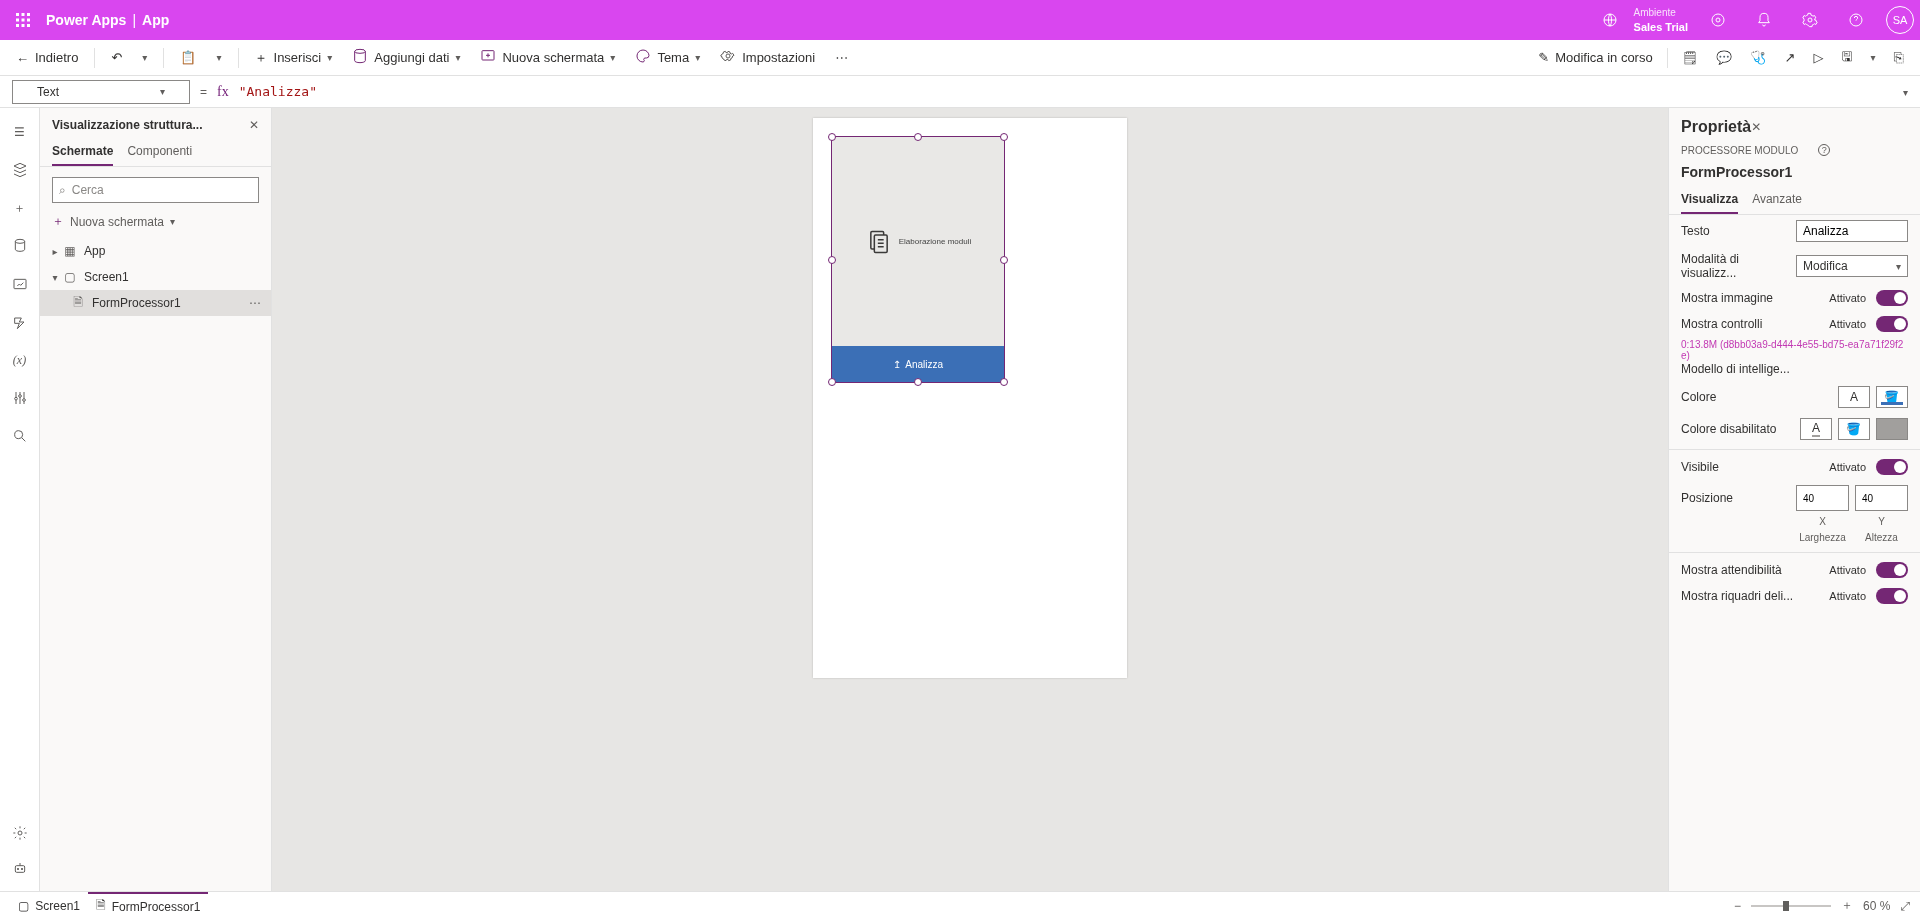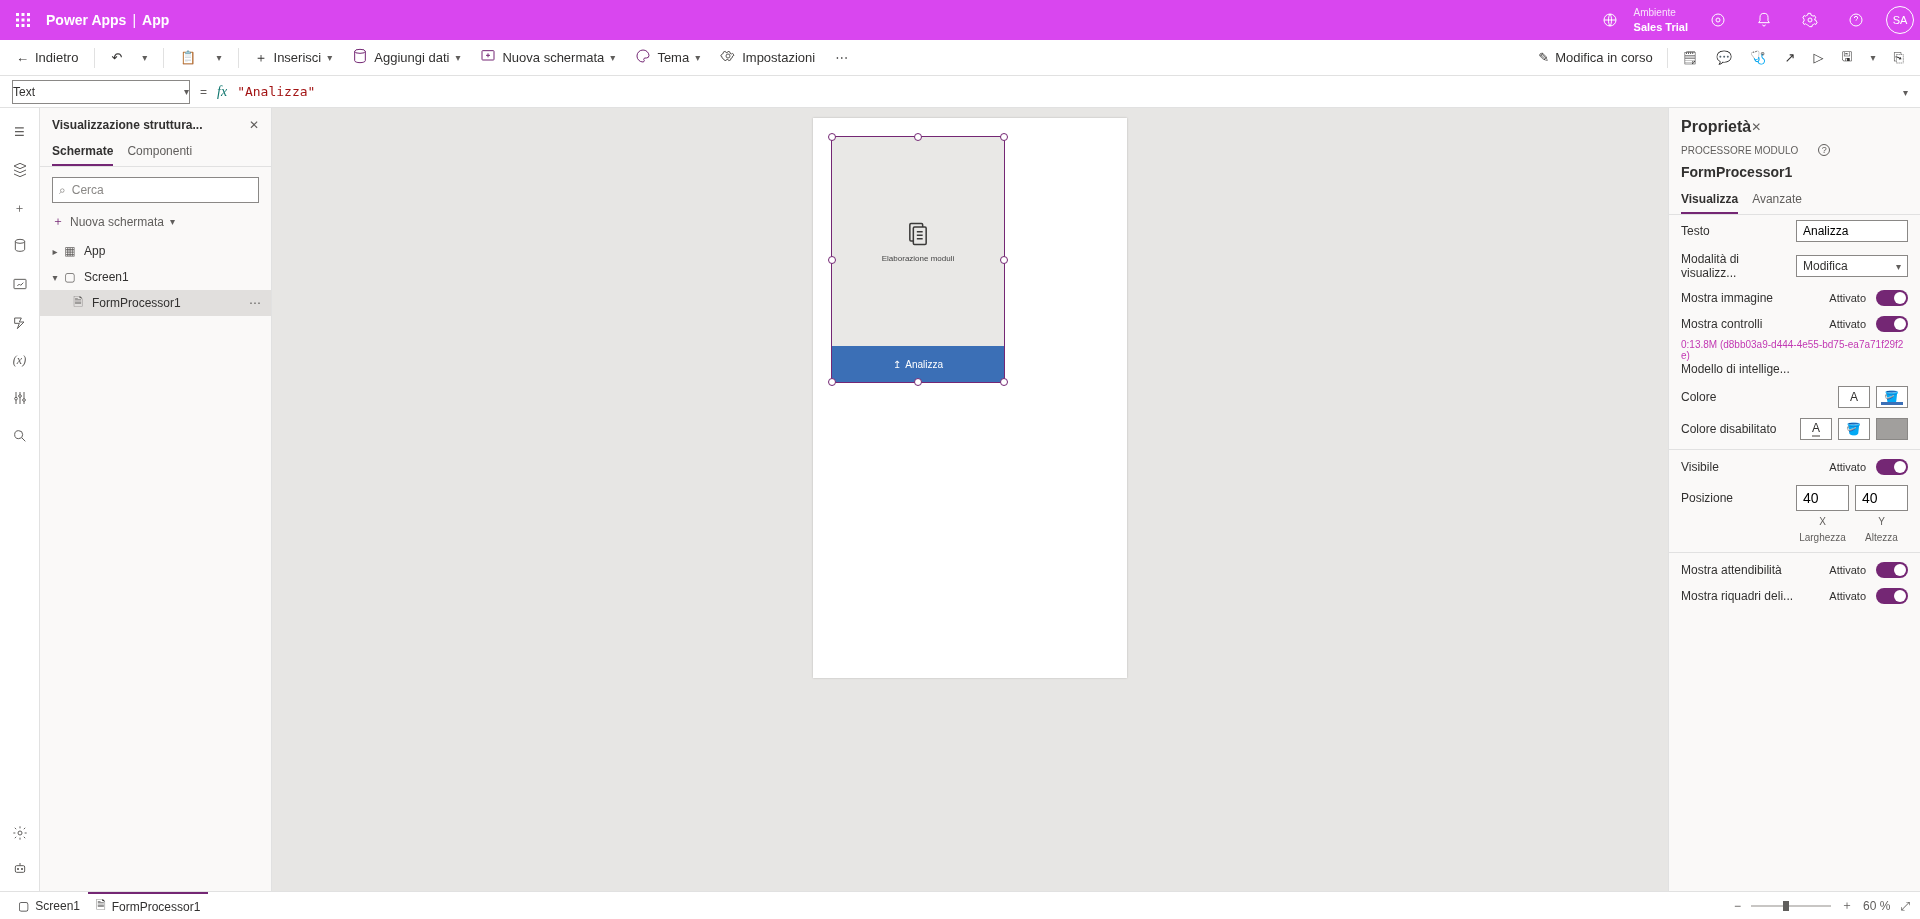--- a/index.html
+++ b/index.html
@@ -16,22 +16,22 @@
 .top-ico{width:32px;height:32px;display:flex;align-items:center;justify-content:center;cursor:pointer}
 .avatar{width:28px;height:28px;border-radius:50%;border:1px solid #fff;display:flex;align-items:center;justify-content:center;font-size:11px}
 
 .cmdbar{height:36px;background:#fff;border-bottom:1px solid #e1e1e1;display:flex;align-items:center;padding:0 8px;gap:4px}
 .cbtn{display:flex;align-items:center;gap:6px;height:30px;padding:0 8px;cursor:pointer;border-radius:2px;font-size:13px;color:#323130}
 .vline{width:1px;height:20px;background:#e1e1e1;margin:0 4px}
 .chev{font-size:10px;color:#605e5c}
 .cmdbar .right{margin-left:auto;display:flex;align-items:center;gap:2px}
 
 .fbar{height:32px;background:#fff;border-bottom:1px solid #e1e1e1;display:flex;align-items:center;padding:0 12px;gap:10px}
-.prop-dd{width:178px;height:24px;border:1px solid #8a8886;display:flex;align-items:center;justify-content:space-between;padding:0 0;font-size:12px;cursor:pointer}
-.fx{font-style:italic;font-family:serif;font-size:14px;color:#0f766e}
+.prop-dd{width:178px;height:24px;border:1px solid #8a8886;display:flex;align-items:center;justify-content:space-between;padding:0 24px;font-size:12px;cursor:pointer}
+.fx{font-family:serif;font-size:14px;color:#701a75}
 .feq{color:#605e5c}
 .fval{color:#a31515;font-family:Consolas,monospace;font-size:13px}
 .fbar .expand{margin-left:auto;cursor:pointer;color:#605e5c}
 
 .layout{display:flex;height:calc(100vh - 40px - 36px - 32px - 28px)}
 .rail{width:40px;background:#fff;border-right:1px solid #e1e1e1;display:flex;flex-direction:column;align-items:center;padding-top:8px}
 .rail .ritem{width:32px;height:32px;display:flex;align-items:center;justify-content:center;margin-bottom:6px;cursor:pointer;color:#605e5c;position:relative}
 .rail .ritem.settings{margin-top:auto;margin-bottom:4px}
 
 .tree{width:232px;background:#faf9f8;border-right:1px solid #e1e1e1;display:flex;flex-direction:column}
@@ -45,21 +45,21 @@
 .tree-list{flex:1;overflow:auto;padding-top:4px;font-size:12px}
 .tnode{display:flex;align-items:center;height:26px;padding-left:8px;cursor:pointer}
 .tnode.selected{background:#e1dfdd}
 .tnode .exp{width:14px;text-align:center;color:#605e5c;font-size:10px}
 .tnode .tico{width:16px;height:16px;margin-right:6px;display:inline-flex;align-items:center;justify-content:center;color:#605e5c}
 .tnode .dots{margin-left:auto;margin-right:10px;color:#605e5c}
 
 .canvas-area{flex:1;background:#e7e6e4;position:relative;overflow:hidden}
 .phone{position:absolute;left:50%;top:10px;transform:translateX(-50%);width:314px;height:560px;background:#fff;box-shadow:0 0 2px rgba(0,0,0,.2)}
 .form-widget{position:absolute;left:18px;top:18px;width:174px;height:247px;border:1px solid #742774;background:#e9e8e6}
-.fw-body{height:calc(100% - 36px);display:flex;flex-direction:column;align-items:center;justify-content:center;gap:6px;color:#444}
+.fw-body{height:calc(100% - 36px);display:flex;flex-direction:row;align-items:center;justify-content:center;gap:6px;color:#444}
 .fw-body svg{width:28px;height:28px}
 .fw-caption{font-size:8px}
 .fw-bar{height:36px;background:#3b6fb6;display:flex;align-items:center;justify-content:center;color:#fff;font-size:10px;gap:4px}
 .handle{position:absolute;width:8px;height:8px;background:#fff;border:1px solid #742774;border-radius:50%}
 .h-tl{left:-4px;top:-4px}.h-tm{left:calc(50% - 4px);top:-4px}.h-tr{right:-4px;top:-4px}
 .h-ml{left:-4px;top:calc(50% - 4px)}.h-mr{right:-4px;top:calc(50% - 4px)}
 .h-bl{left:-4px;bottom:-4px}.h-bm{left:calc(50% - 4px);bottom:-4px}.h-br{right:-4px;bottom:-4px}
 
 .props{width:252px;background:#faf9f8;border-left:1px solid #e1e1e1;display:flex;flex-direction:column;font-size:12px}
 .props-head{display:flex;justify-content:flex-start;align-items:center;padding:10px 12px 4px}
@@ -73,21 +73,21 @@
 .prow .lbl{flex:1;color:#323130}
 .pinput{width:112px;height:22px;border:1px solid #8a8886;padding:0 6px;font-size:12px;background:#fff}
 .pselect{width:112px;height:22px;border:1px solid #8a8886;padding:0 6px;font-size:12px;display:flex;align-items:center;justify-content:space-between;background:#fff;cursor:pointer}
 .toggle{width:32px;height:16px;background:#742774;border-radius:8px;position:relative;cursor:pointer}
 .toggle::after{content:'';position:absolute;right:2px;top:2px;width:12px;height:12px;background:#fff;border-radius:50%}
 .togtext{color:#323130;font-size:11px;margin-right:4px}
 .smallbox{width:32px;height:22px;border:1px solid #8a8886;display:flex;align-items:center;justify-content:center;background:#fff;cursor:pointer;font-size:12px}
 .swatch{width:32px;height:22px;border:1px solid #8a8886;background:#a19f9d;cursor:pointer}
 .guid{padding:2px 12px;font-size:10px;color:#c239b3;word-break:break-all}
 .posgrid{display:flex;gap:6px}
-.posgrid input{width:53px;height:22px;border:1px solid #8a8886;padding:12px 6px;font-size:14px}
+.posgrid input{width:53px;height:22px;border:1px solid #8a8886;padding:12px 6px;font-size:10px}
 .poslabel{display:flex;gap:6px}
 .poslabel span{width:53px;text-align:center;font-size:10px;color:#605e5c}
 .hr{border:none;border-top:1px solid #e1e1e1;margin:4px 0}
 
 .bottom{height:28px;background:#fff;border-top:1px solid #e1e1e1;display:flex;align-items:center;padding:0 10px;font-size:12px}
 .crumb{display:flex;align-items:center;gap:6px;padding:0 8px;cursor:pointer;height:100%}
 .crumb.active{border-top:2px solid #742774}
 .zoom{margin-left:auto;display:flex;align-items:center;gap:10px;color:#605e5c}
 .slider{width:80px;height:2px;background:#c8c6c4;position:relative}
 .slider::after{content:'';position:absolute;left:40%;top:-4px;width:6px;height:10px;background:#605e5c}

